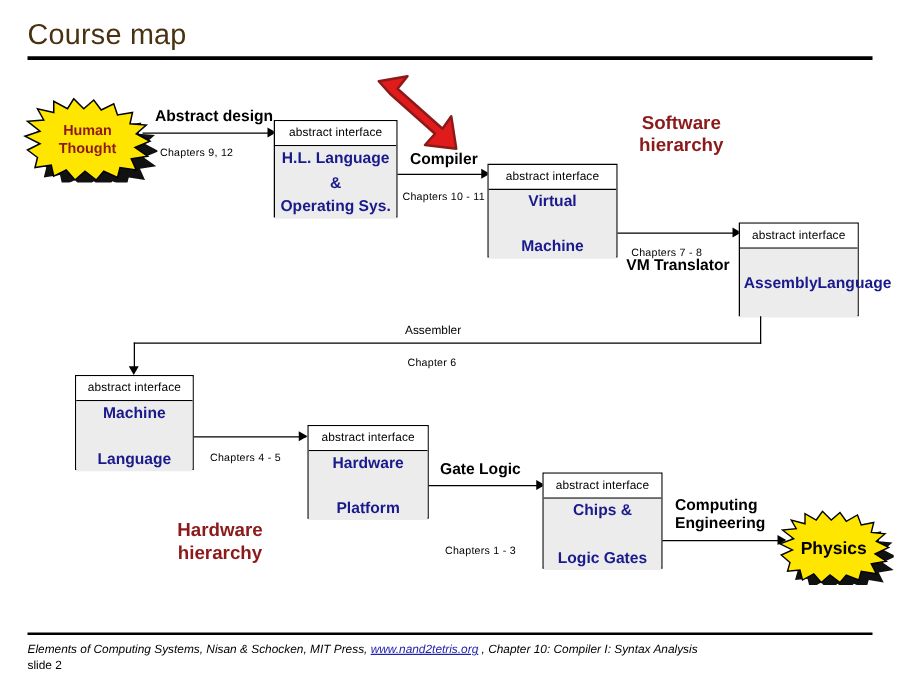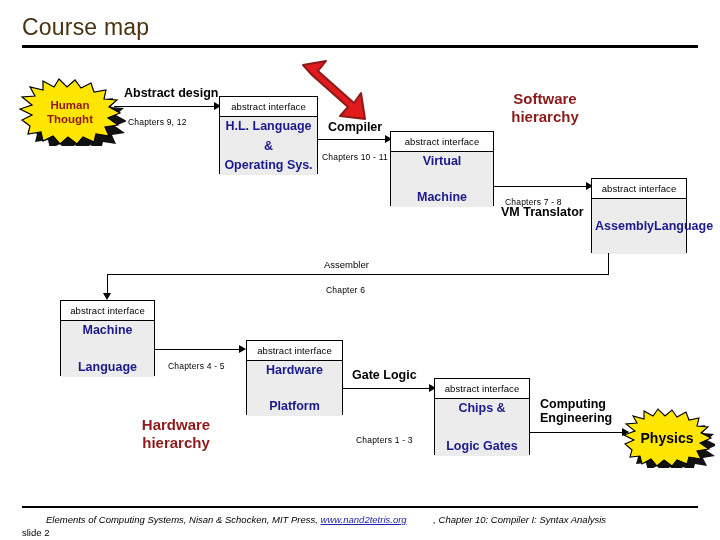--- a/index.html
+++ b/index.html
@@ -74,21 +74,21 @@
   }
 
   
   #red-arrow{position:absolute;left:299px;top:59px;width:70px;height:66px;}
 
   
   #footer{
     position:absolute;left:22px;top:513px;width:690px;
     font-size:9.5px;color:#000;line-height:13px;font-style:italic;
   }
-  #footer .plain{font-style:italic;margin-left:24px;}
+  #footer .plain{font-style:italic;}
   #footer a,#footer .link{
     color:#2222aa;text-decoration:underline;font-style:italic;
   }
   #footer .slideno{font-style:normal;}
 </style>
 </head>
 <body>
 
 <div class="slide">
 

